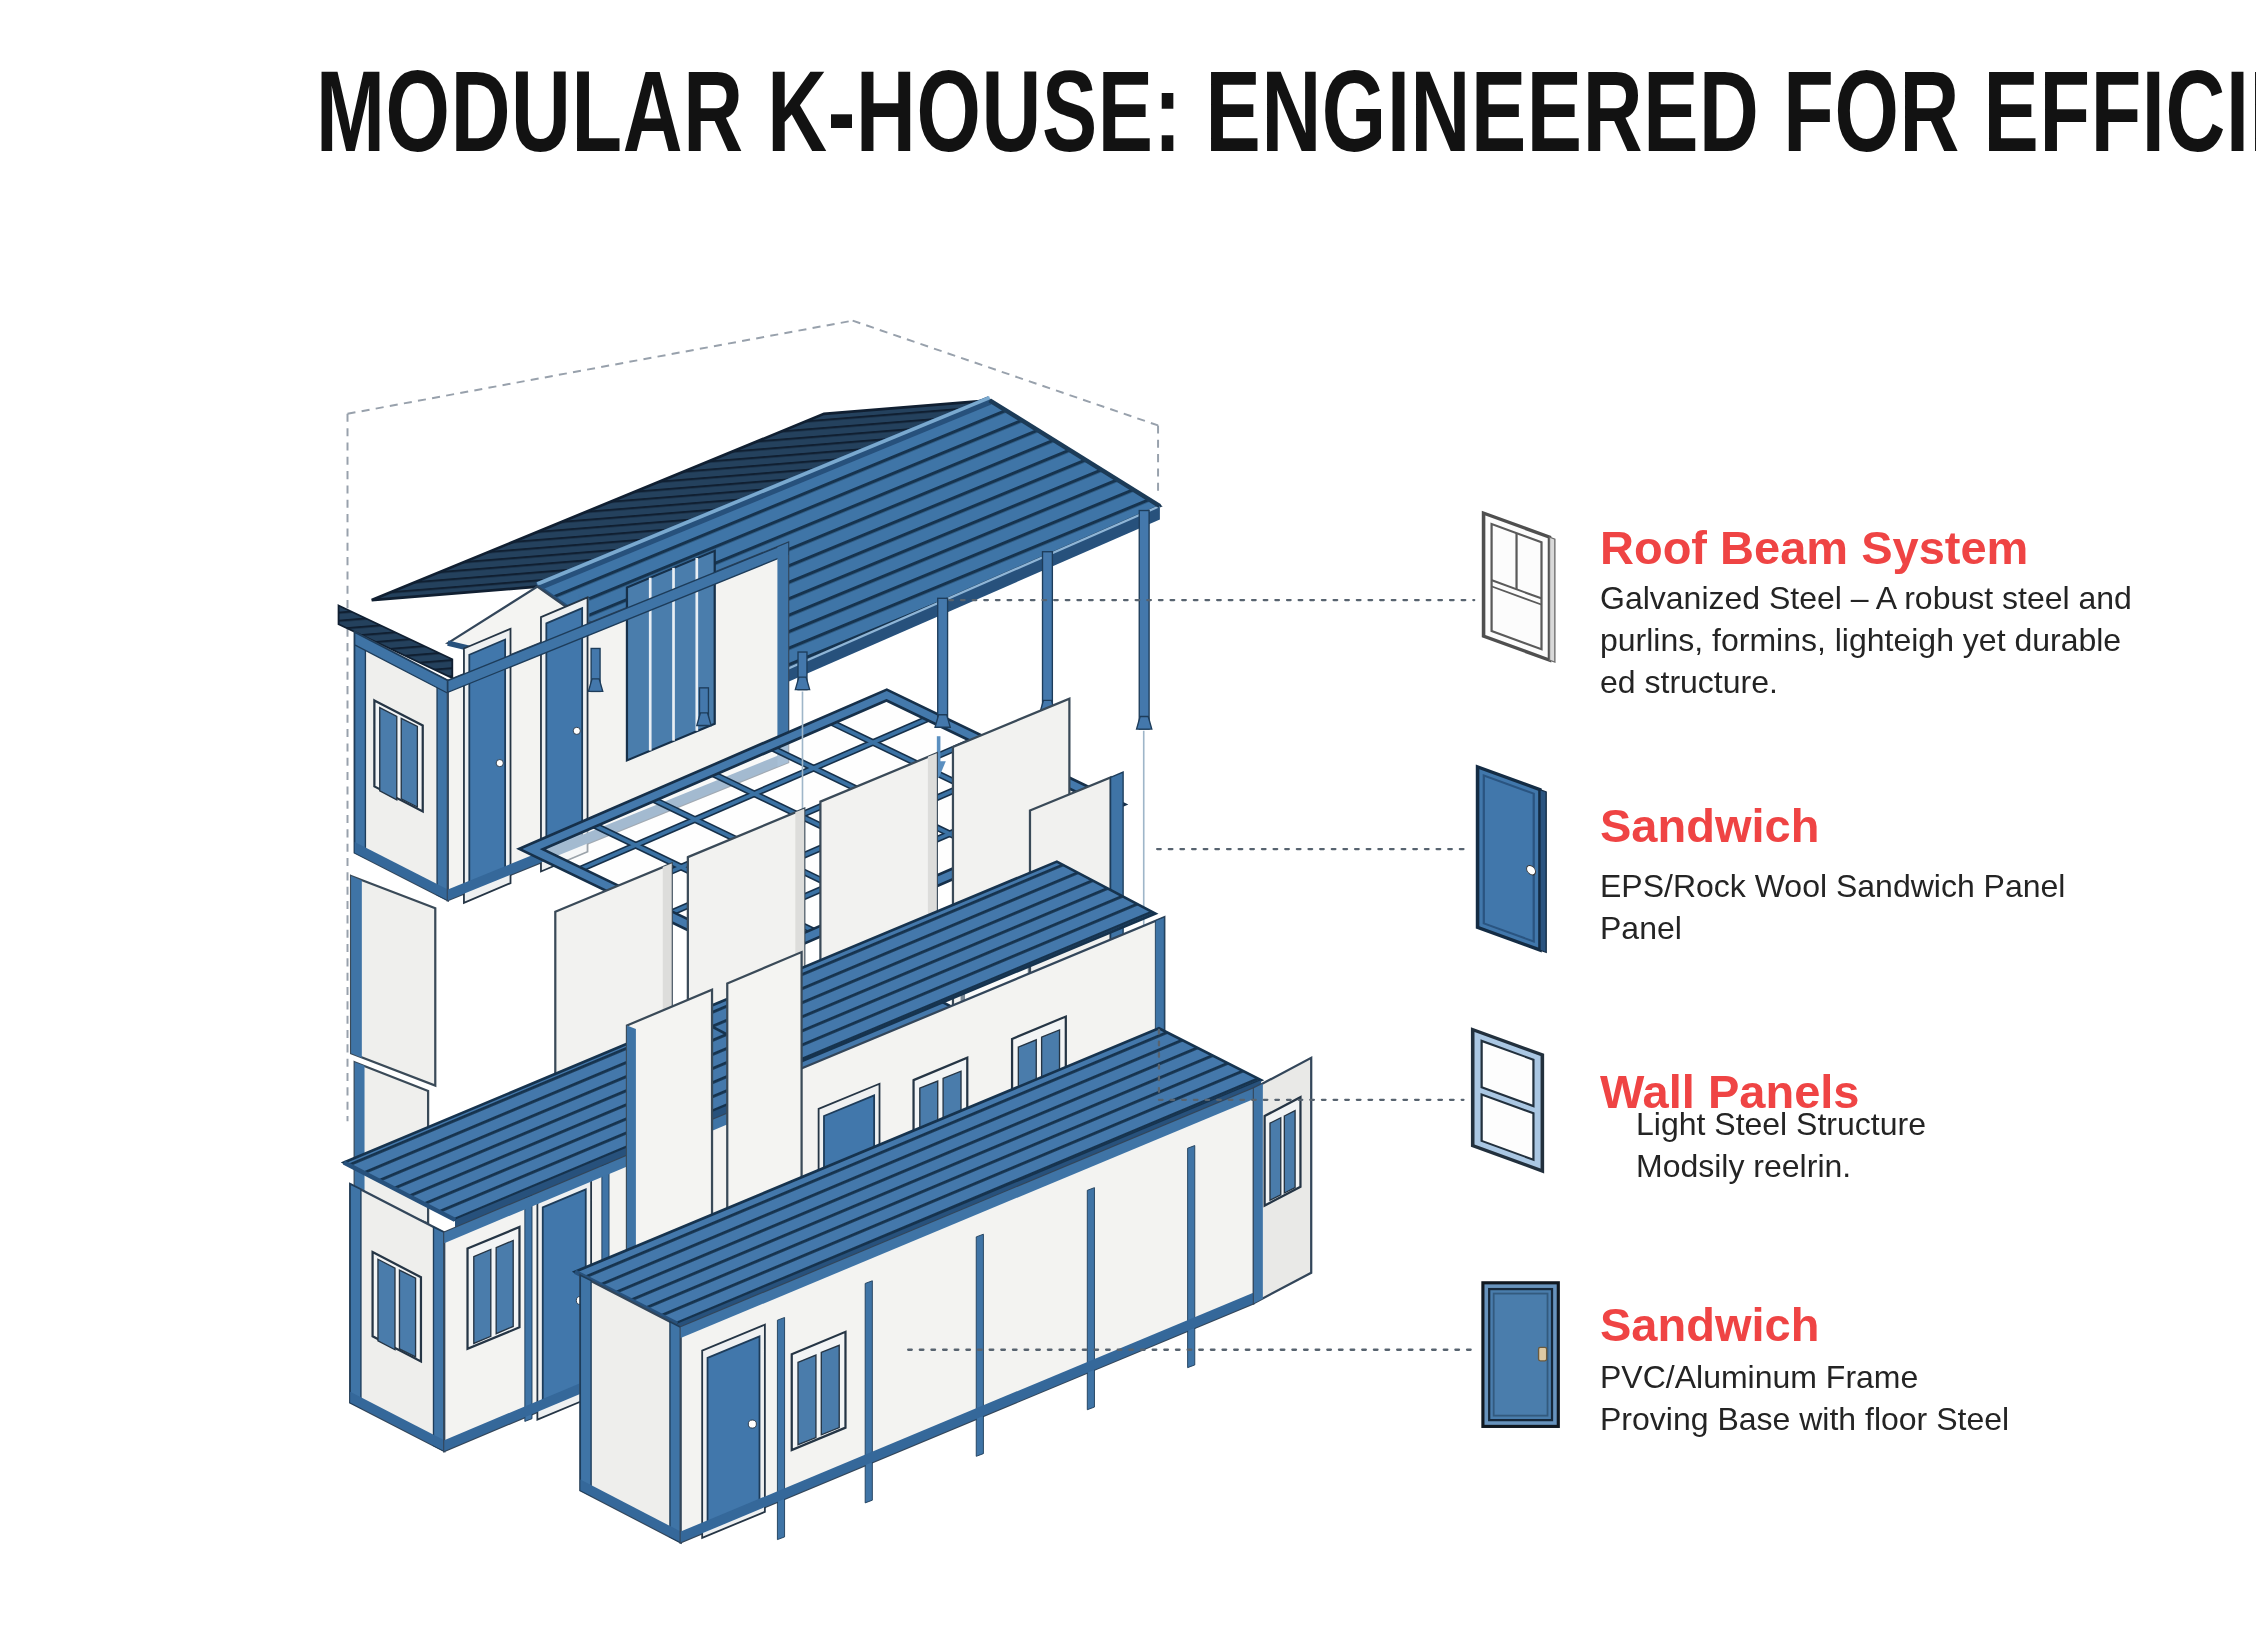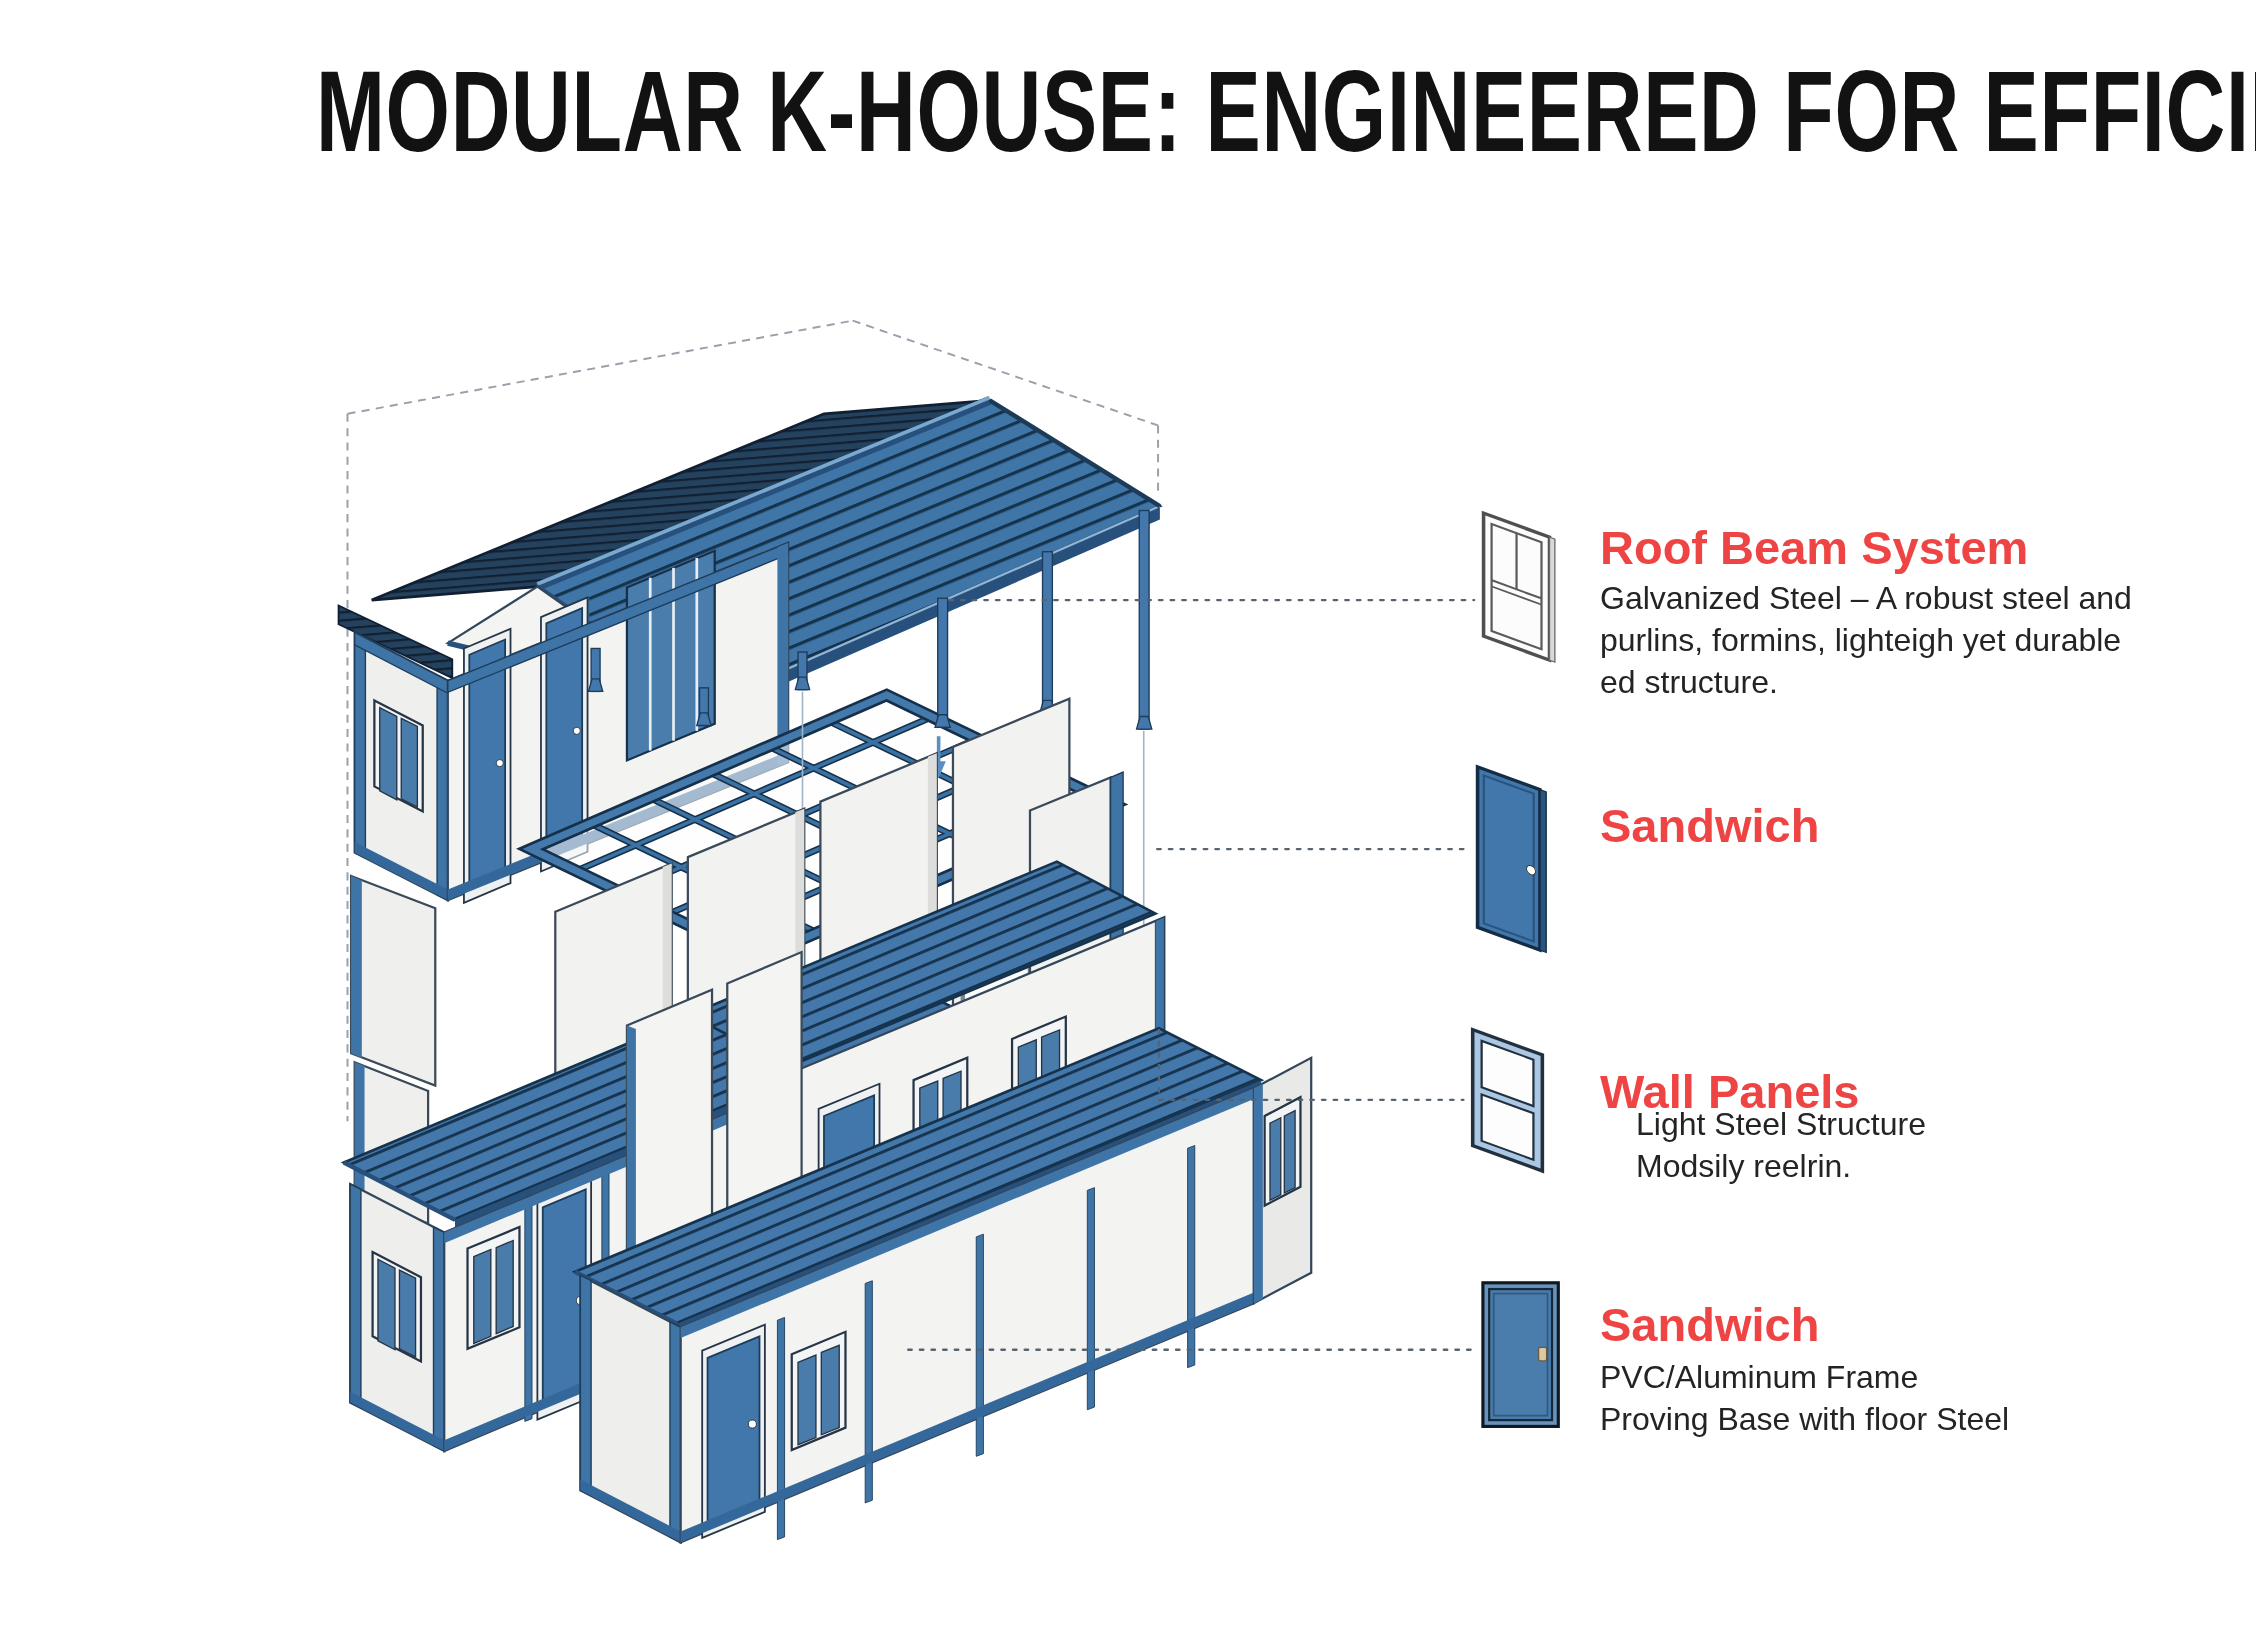--- a/index.html
+++ b/index.html
@@ -341,20 +341,22 @@
   <div class="legend-item" style="left:1469px;top:759px;width:770px;height:251px;">
     <svg class="legend-icon" style="left:4.5px;top:3.6px;" width="82" height="195" viewBox="0 0 92 218">
       <g transform="translate(4,4) skewY(20)">
         <rect x="0" y="0" width="70" height="180" fill="#4177ab" stroke="#142c44" stroke-width="4"></rect>
         <rect x="7" y="7" width="56" height="166" fill="none" stroke="#2a5480" stroke-width="2.5"></rect>
         <rect x="70" y="0" width="7" height="180" fill="#2a5480" stroke="#142c44" stroke-width="1.5"></rect>
         <circle cx="60" cy="94" r="5" fill="#ffffff" stroke="#333333" stroke-width="1"></circle>
       </g>
     </svg>
     <div class="legend-title" style="left:131px;top:39px;">Sandwich</div>
+    <div class="legend-desc" style="left:131px;top:106px;">EPS/Rock Wool Sandwich Panel
+Panel</div>
   </div>
 
   <div class="legend-item" style="left:1469px;top:1021px;width:770px;height:251px;">
     <svg class="legend-icon" style="left:0px;top:5.4px;" width="86" height="150" viewBox="0 0 96 168">
       <g transform="translate(4,4) skewY(20)">
         <rect x="0" y="0" width="78" height="130" fill="#aac7e3" stroke="#22303d" stroke-width="4"></rect>
         <rect x="10" y="9" width="58" height="52" fill="#fdfdfd" stroke="#22303d" stroke-width="2.5"></rect>
         <rect x="10" y="69" width="58" height="52" fill="#fdfdfd" stroke="#22303d" stroke-width="2.5"></rect>
       </g>
     </svg>

